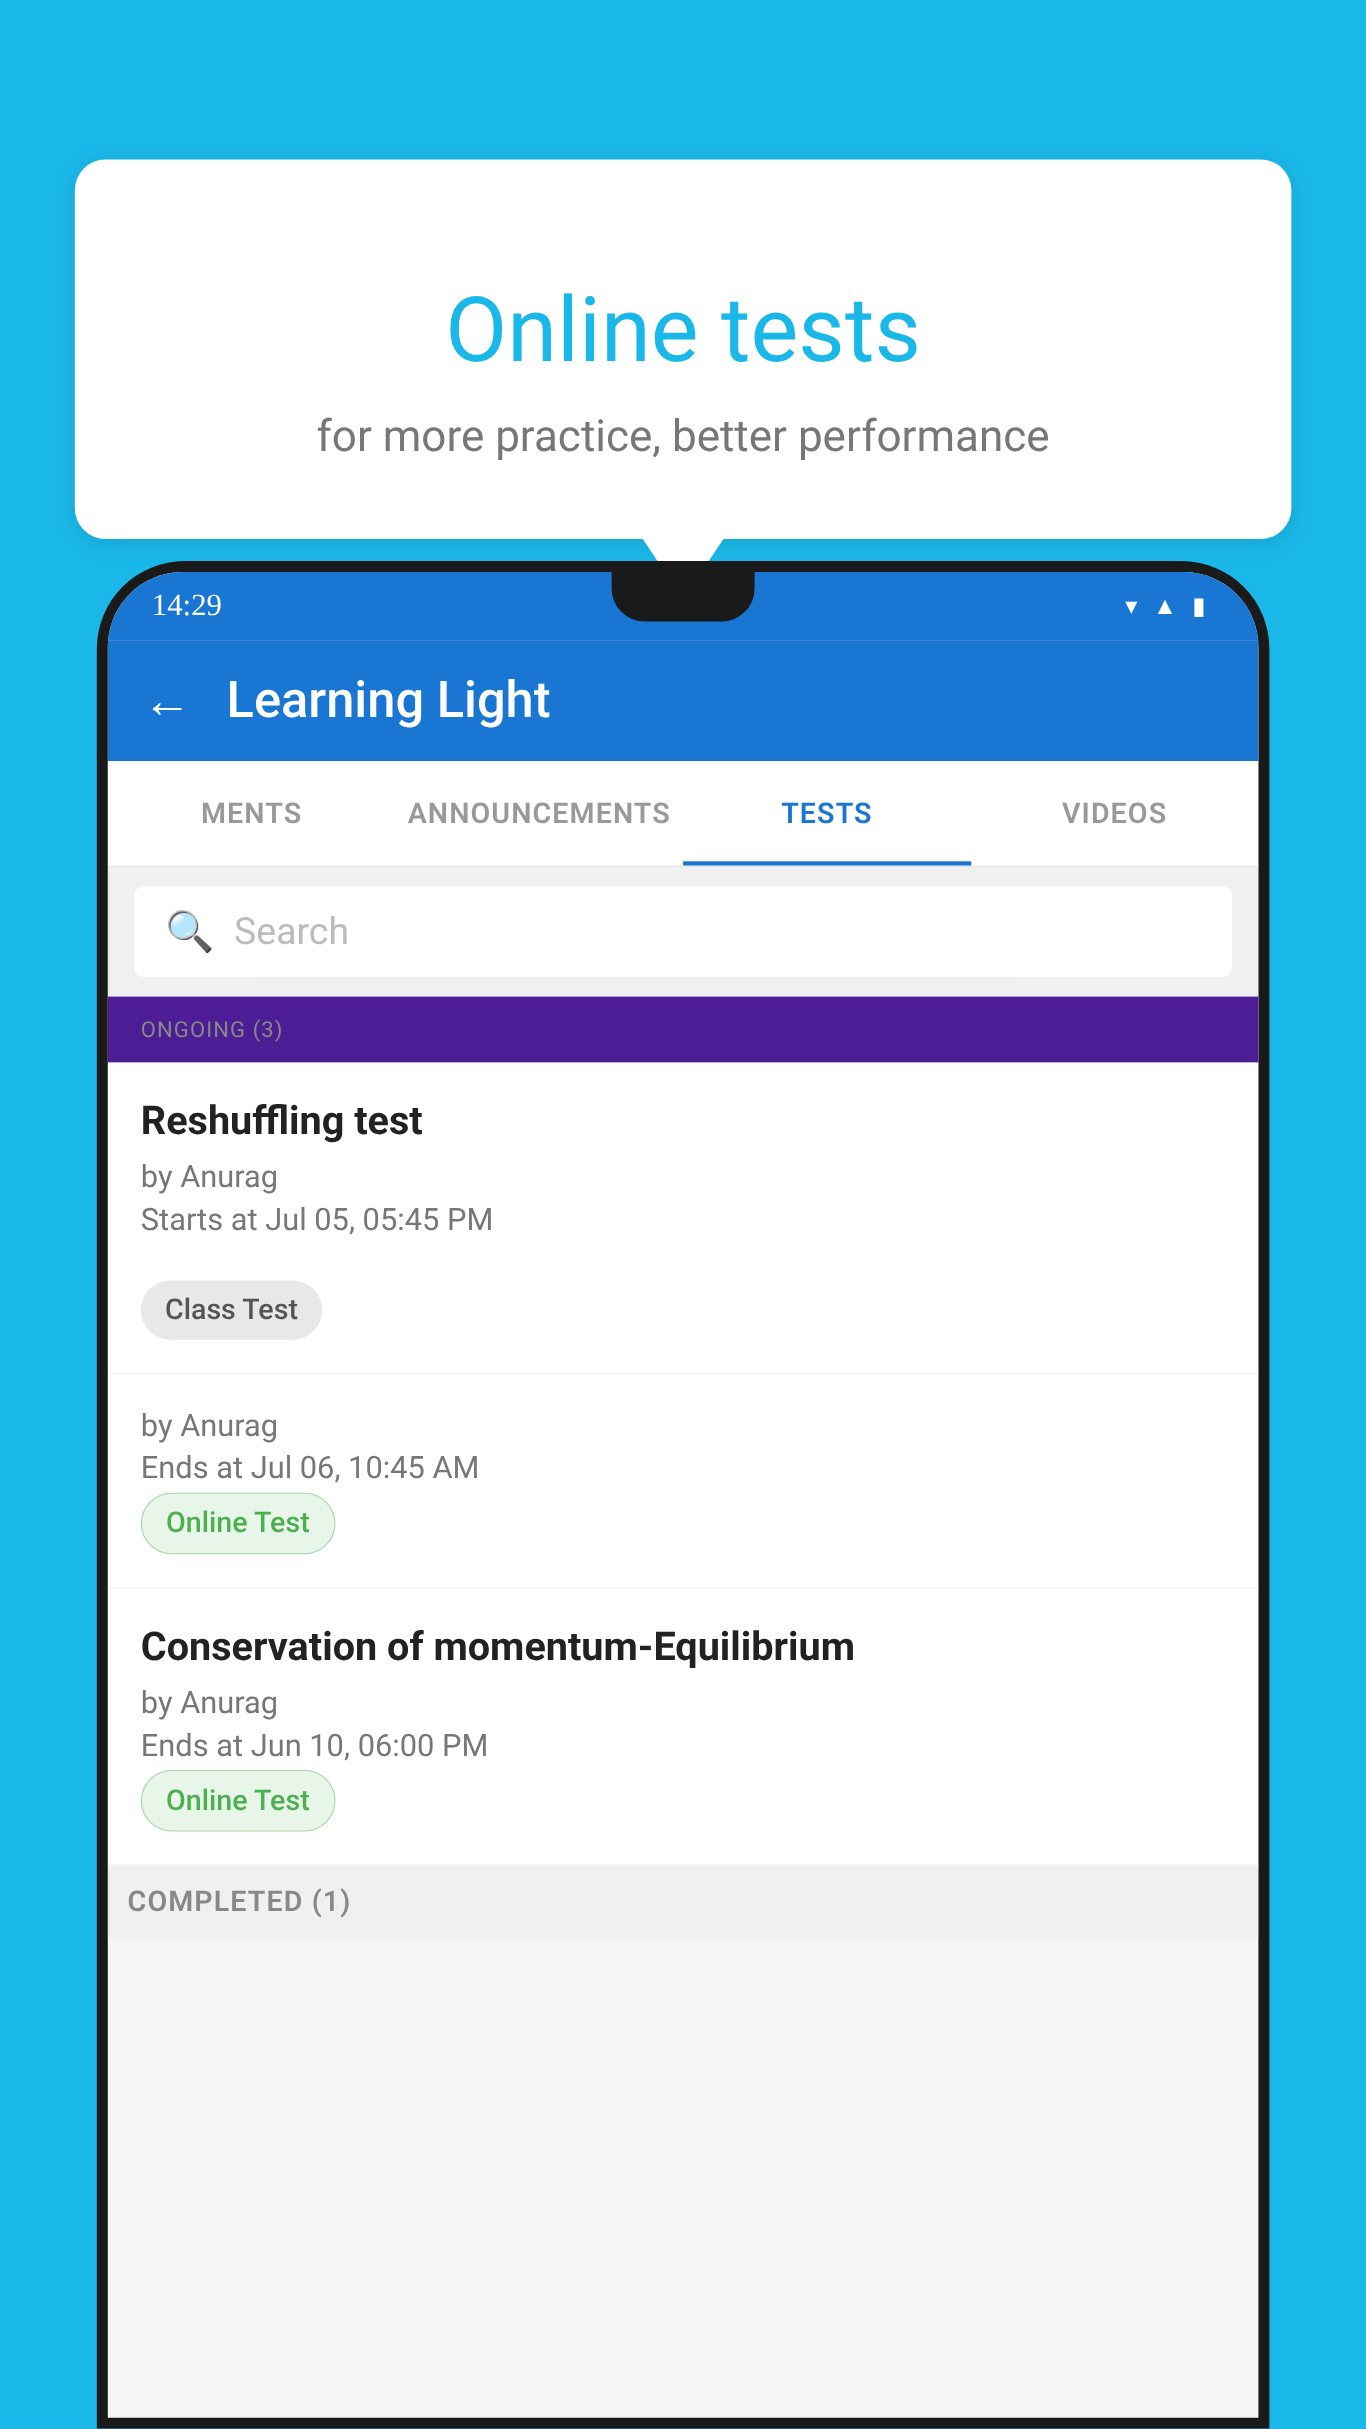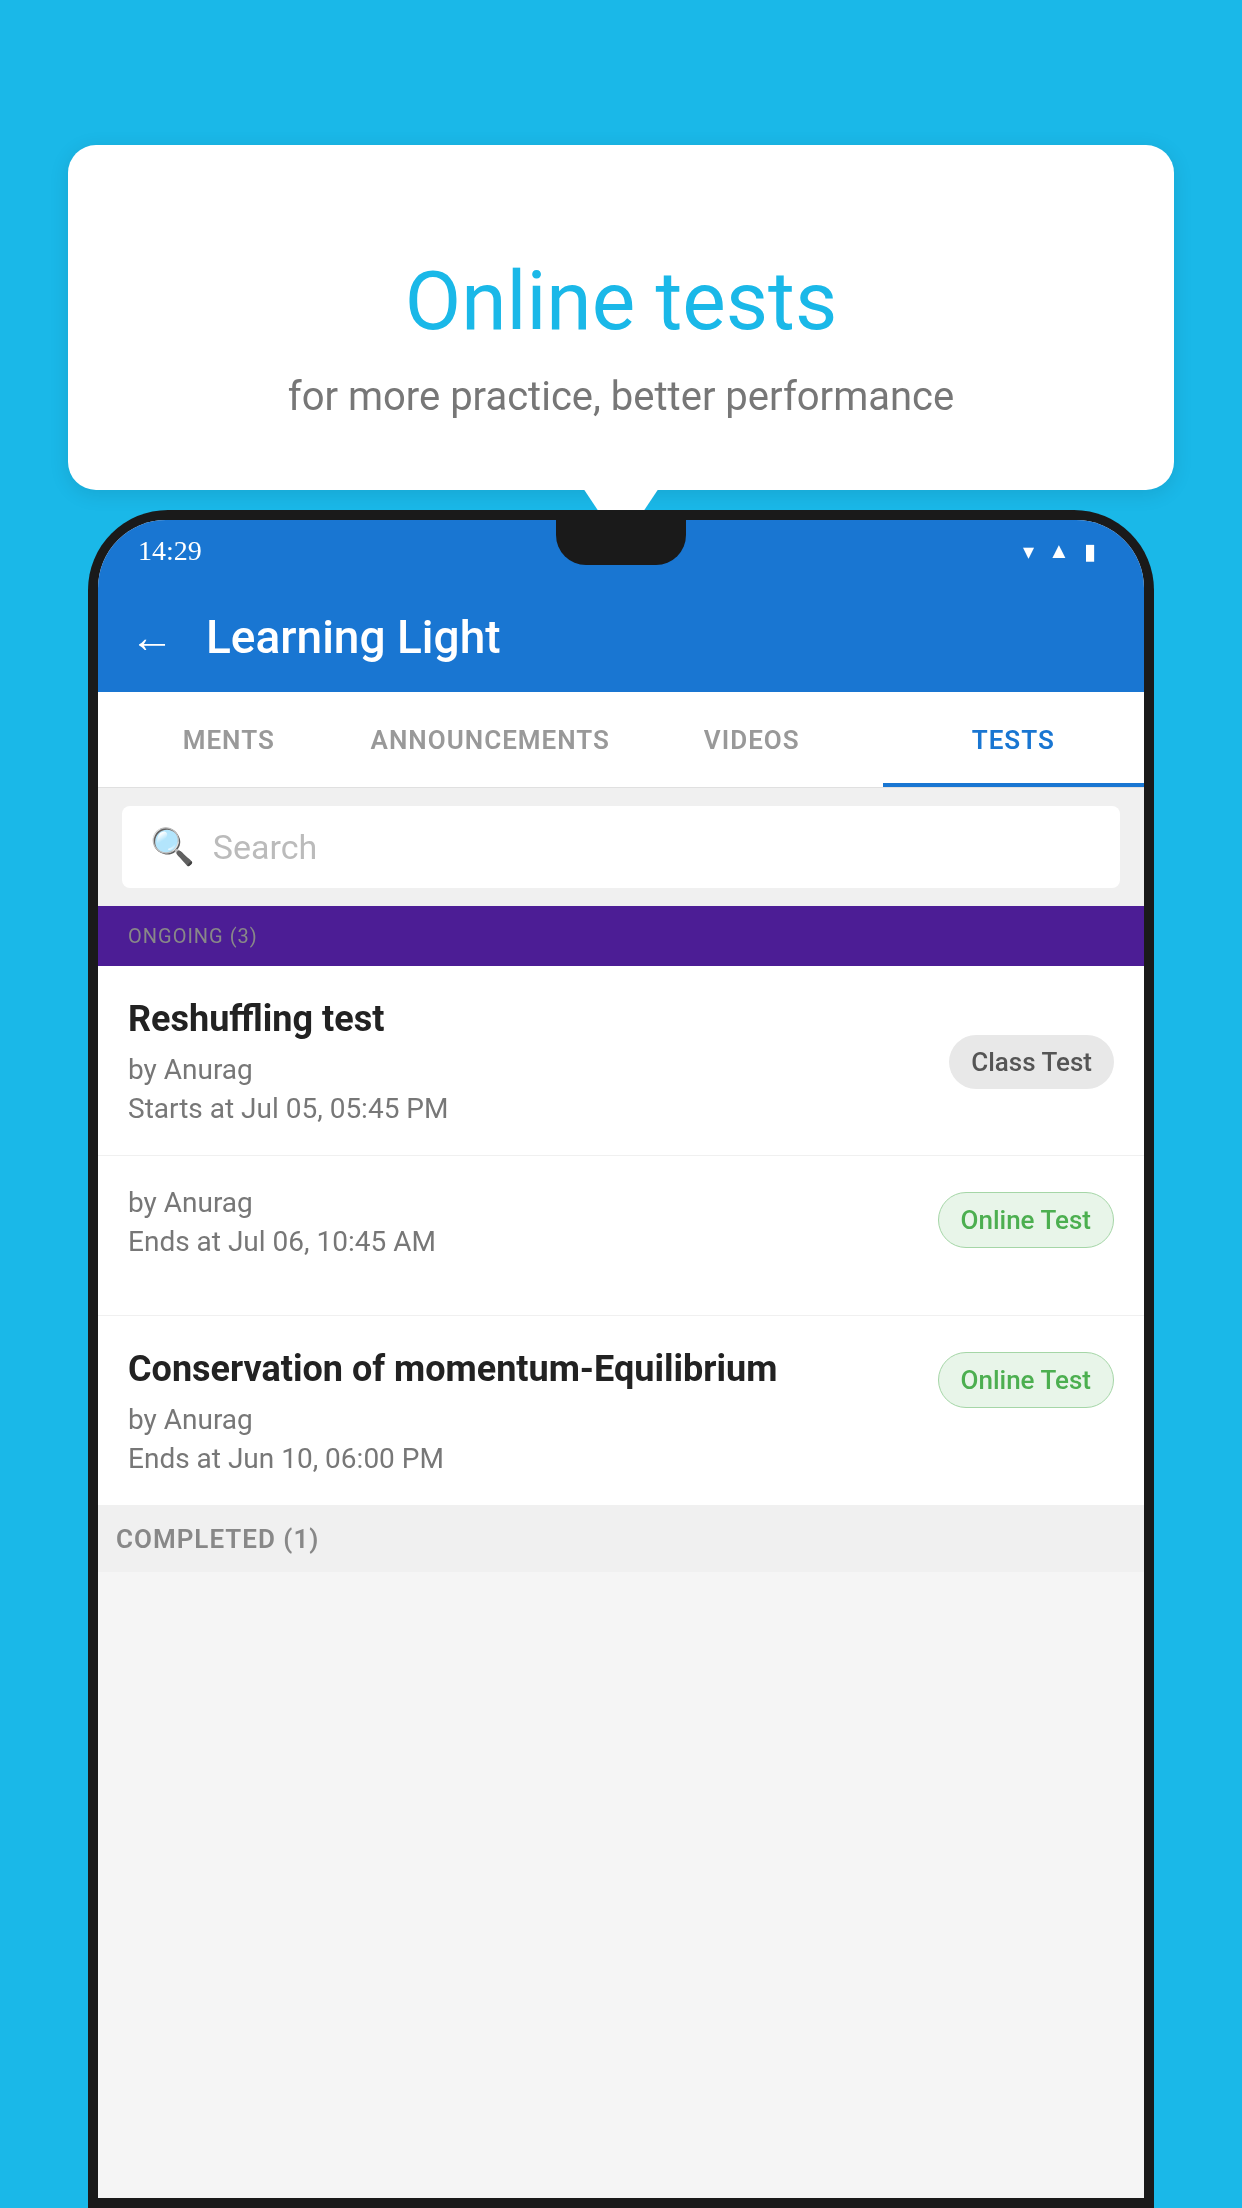--- a/index.html
+++ b/index.html
@@ -223,20 +223,21 @@
       background: white;
     }
 
     .test-item {
       padding: 30px 30px 30px 30px;
       border-bottom: 1px solid #f0f0f0;
       display: flex;
       justify-content: space-between;
       align-items: flex-start;
       min-height: 160px;
+      flex-direction: column;
     }
 
     .test-info {
       flex: 1;
       padding-right: 20px;
     }
 
     .test-name {
       font-size: 36px;
       font-weight: 700;
@@ -317,25 +318,25 @@
         <span class="app-title">Learning Light</span>
       </div>
 
       <div class="tabs-bar">
         <div class="tab">
           <span>MENTS</span>
         </div>
         <div class="tab">
           <span>ANNOUNCEMENTS</span>
         </div>
+        <div class="tab active">
+          <span>TESTS</span>
+        </div>
         <div class="tab">
           <span>VIDEOS</span>
-        </div>
-        <div class="tab active">
-          <span>TESTS</span>
         </div>
       </div>
 
       <div class="search-container">
         <div class="search-box">
           <span class="search-icon-char">🔍</span>
           <span class="search-placeholder">Search</span>
         </div>
       </div>
 

